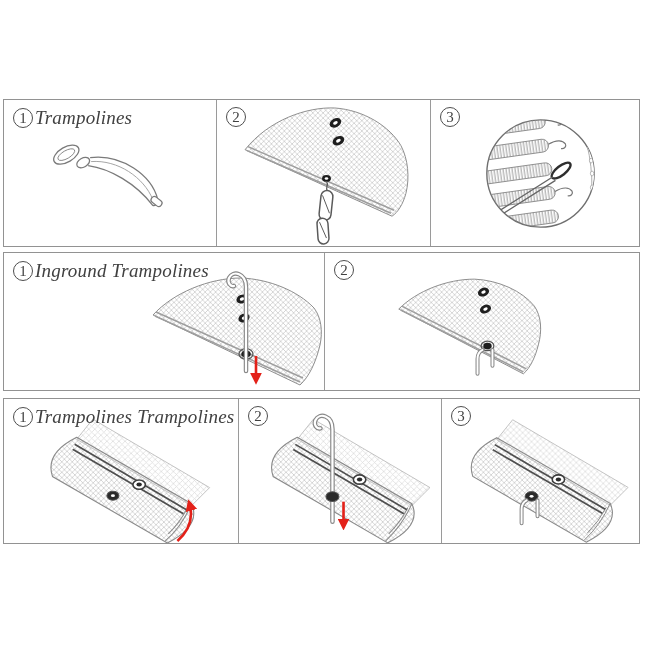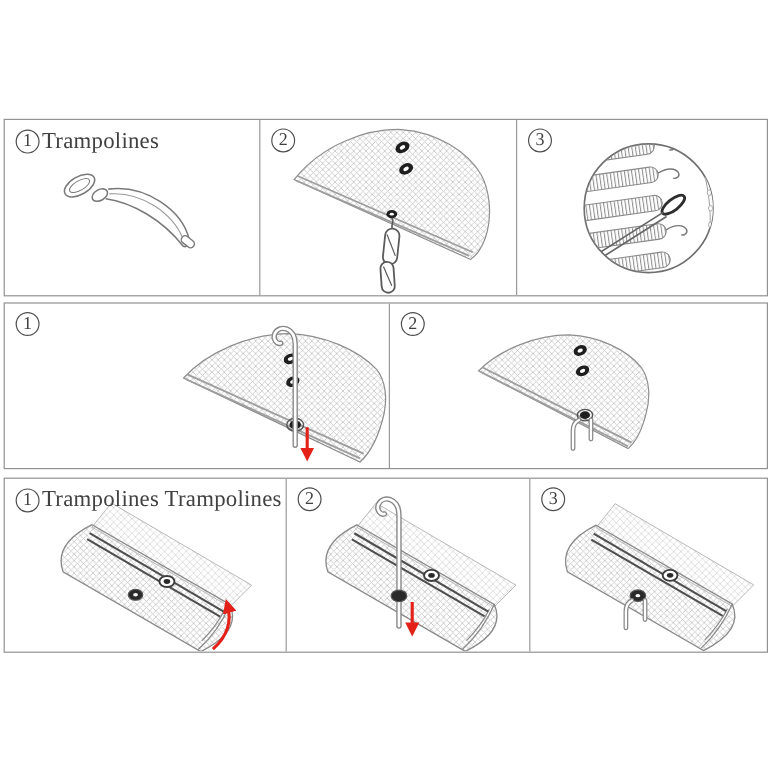--- a/index.html
+++ b/index.html
@@ -8,21 +8,21 @@
   .row{position:absolute;left:3px;width:637px;border:1px solid #929292;background:#fff;
        display:flex;box-sizing:border-box;}
   .row1{top:99px;height:148px;}
   .row2{top:252px;height:139px;}
   .row3{top:398px;height:146px;}
   .panel{position:relative;height:100%;box-sizing:border-box;overflow:hidden;}
   .panel + .panel{border-left:1px solid #9a9a9a;}
   .head{position:absolute;top:7px;left:9px;display:flex;align-items:center;z-index:2;}
   .circ{width:20px;height:20px;border:1.2px solid #4e4e4e;border-radius:50%;box-sizing:border-box;
         display:flex;align-items:center;justify-content:center;font-size:15px;line-height:1;color:#414141;}
-  .ttl{font-size:19px;color:#414141;margin-left:2px;white-space:nowrap;letter-spacing:0.2px;}
+  .ttl{font-size:19px;color:#414141;margin-left:2px;white-space:nowrap;letter-spacing:0.2px;font-style:italic;}
   svg.illus{position:absolute;left:0;top:0;width:100%;height:100%;display:block;}
 </style>
 </head>
 <body>
 
 <div class="sheet">
 
   <svg width="0" height="0" style="position:absolute" aria-hidden="true">
     <defs>
       <pattern id="meshP" width="5.2" height="5.2" patternUnits="userSpaceOnUse">
@@ -129,20 +129,21 @@
         </g>
       </svg>
     </div>
   </section>
 
   <section class="row row2">
 
     <div class="panel" style="width:320px">
       <div class="head">
         <span class="circ">1</span>
+        <span class="ttl">Inground Trampolines</span>
       </div>
       <svg class="illus" viewBox="0 0 318 137">
         <path d="M 148,62 C 168,40 204,25 236,25 C 264,26 293,38 309,55 C 316,64 318,78 315,92 C 311,109 304,124 295,132 L 148,62 Z" fill="url(#meshP)" stroke="#8e8e8e" stroke-width="1"></path>
         <g stroke="#9e9e9e" stroke-width="1.5">
           <path d="M 151,59 L 298,125"></path>
             <path d="M 150,63 L 295,129"></path>
         </g>
         <g>
           <ellipse cx="237" cy="46" rx="5.8" ry="4.2" transform="rotate(-22 237 46)" fill="#1e1e1e"></ellipse>
           <ellipse cx="237" cy="46" rx="2.3" ry="1.5" transform="rotate(-22 237 46)" fill="#fff"></ellipse>

